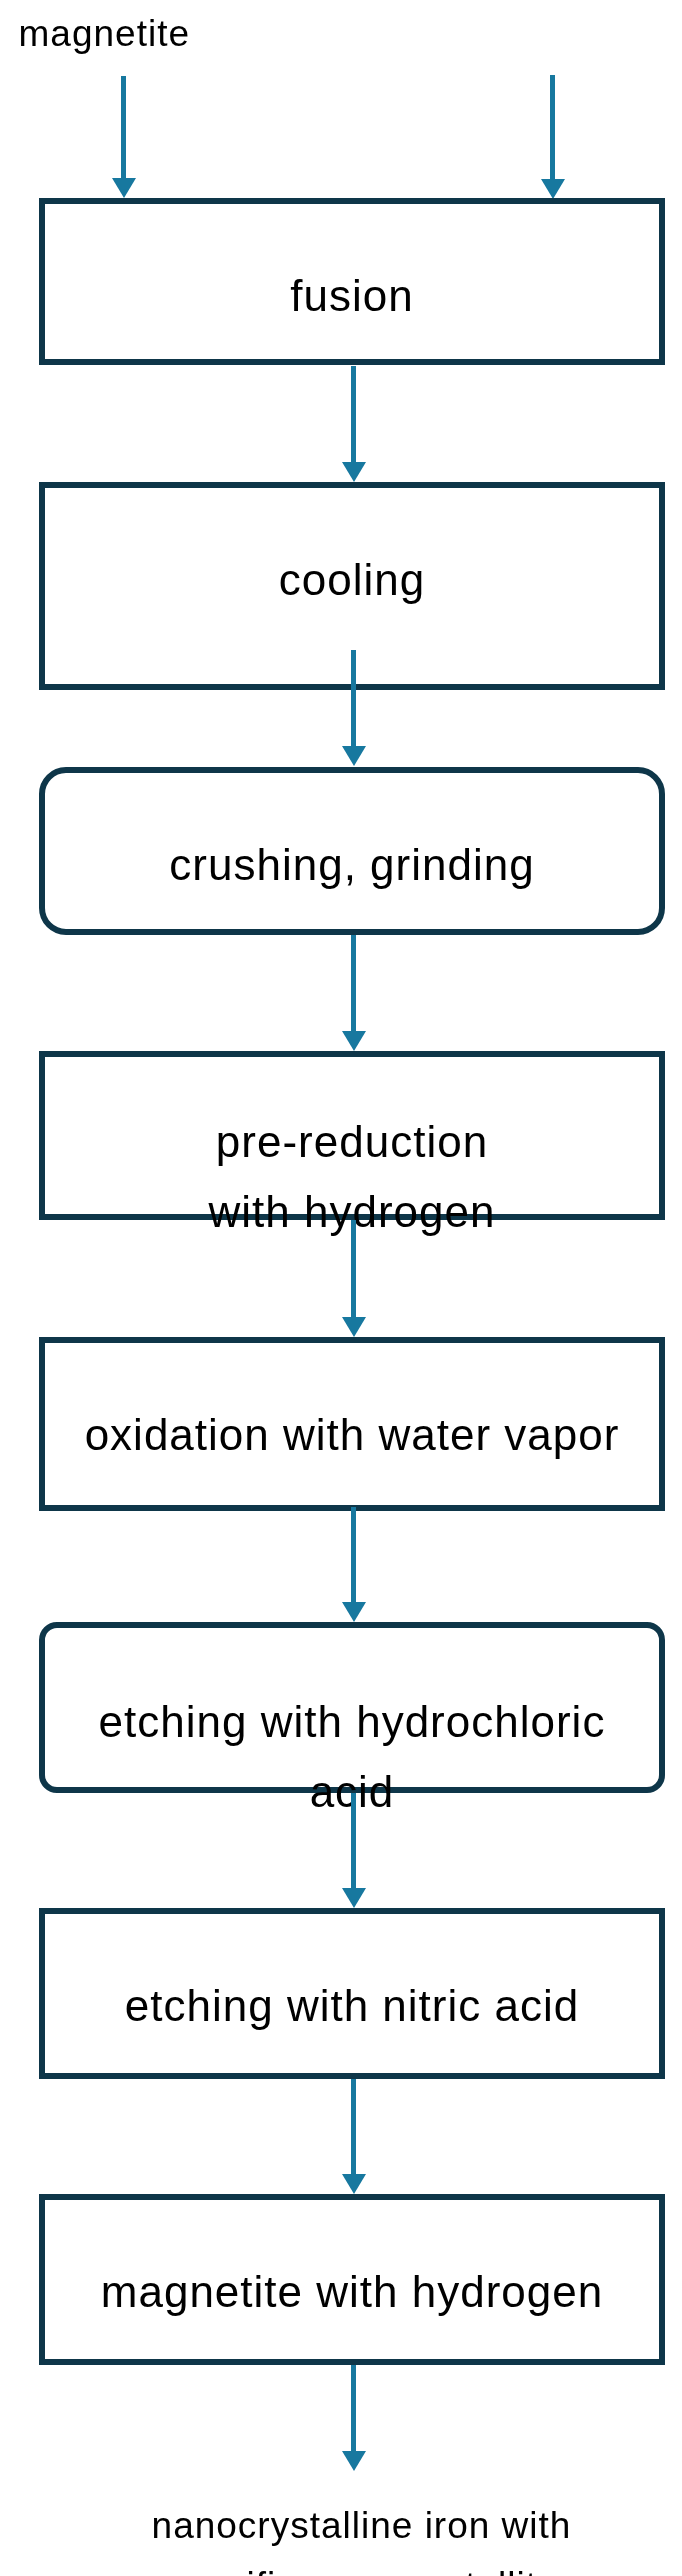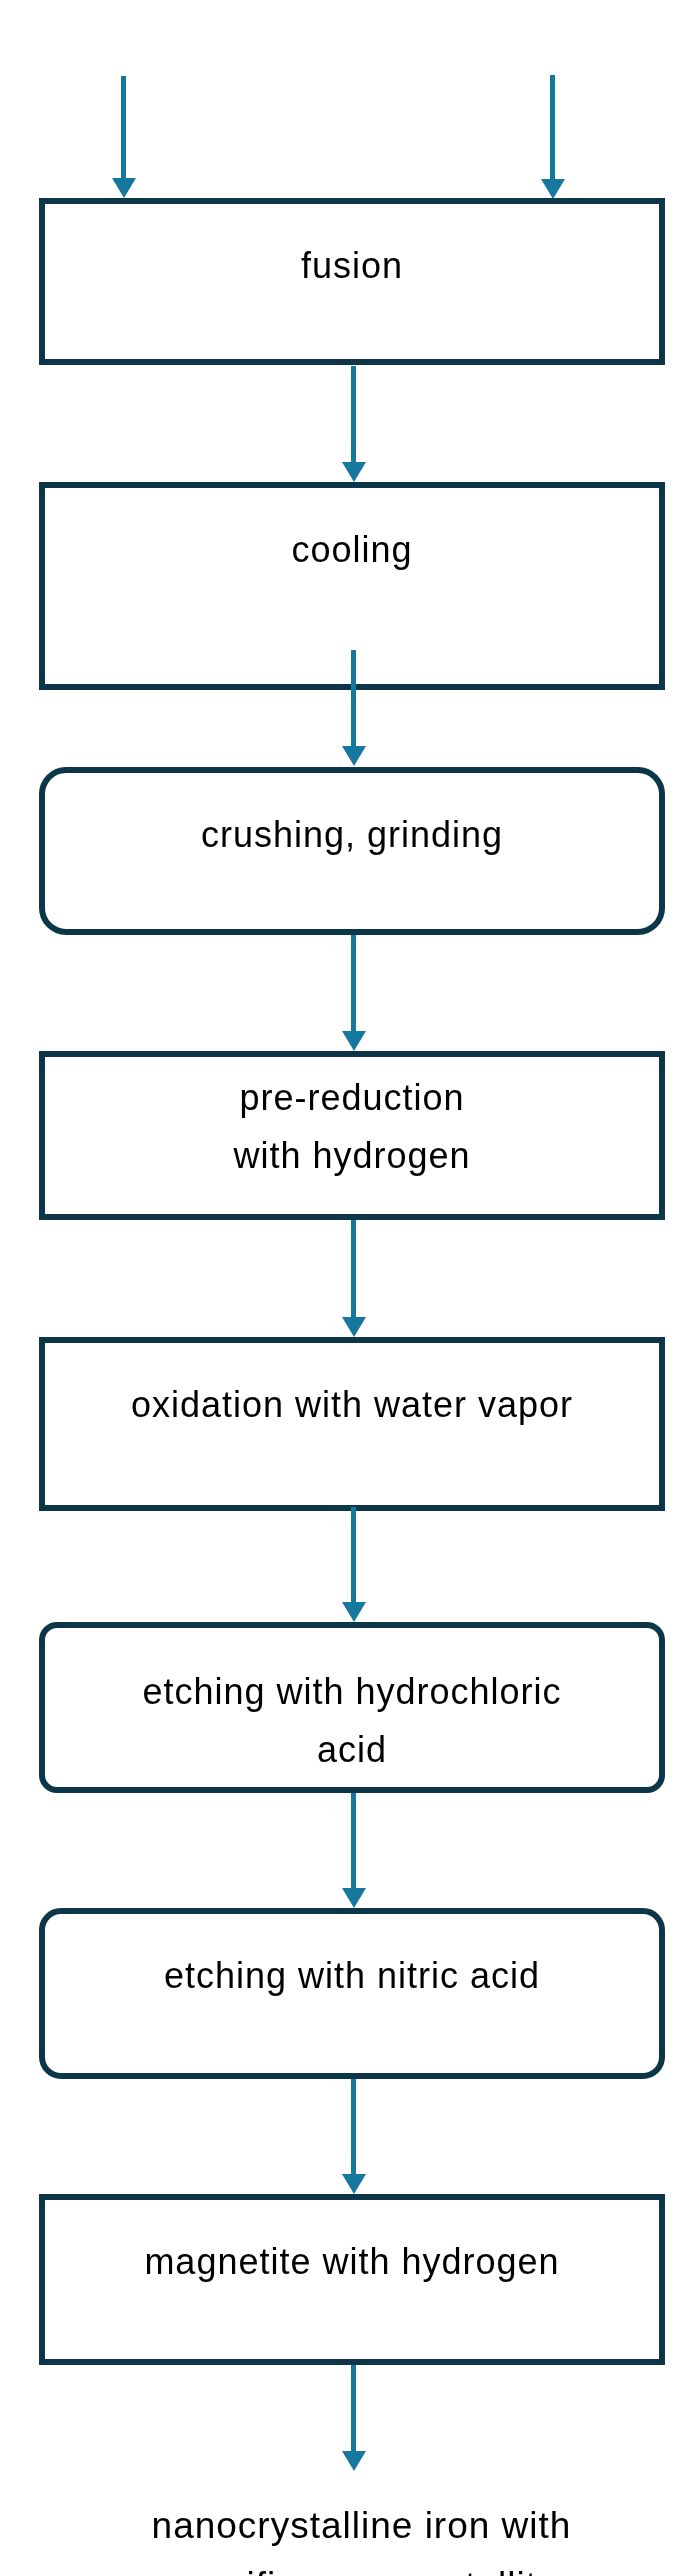--- a/index.html
+++ b/index.html
@@ -26,30 +26,30 @@
   #label-promoters{left:450px;top:9.3px;}
 
   .process-box{
     position:absolute;left:39px;width:626px;
     border:6.7px solid var(--border);
     background:#fff;
     display:flex;justify-content:center;align-items:flex-start;
     padding-top:33px;
   }
   .process-box .box-label{
-    font-size:36px;line-height:1.6;letter-spacing:1px;
-    text-align:center;white-space:pre-line;color:var(--text);
+    font-size:44px;line-height:1.6;letter-spacing:1px;
+    text-align:center;white-space:pre-line;color:var(--text);margin-top:24px;
   }
   #box-1{top:198px;height:167px;}
   #box-2{top:482px;height:208px;}
   #box-3{top:767px;height:168px;border-radius:27px;}
-  #box-4{top:1051px;height:169px;padding-top:12px;}
+  #box-4{top:1051px;height:169px;padding-top:26px;}
   #box-5{top:1337px;height:174px;}
   #box-6{top:1622px;height:171px;padding-top:35px;border-radius:18px;}
-  #box-7{top:1908px;height:171px;border-radius:22px;}
+  #box-7{top:1908px;height:171px;}
   #box-8{top:2194px;height:171px;}
 
   .arrow{
     position:absolute;width:25px;
     display:flex;flex-direction:column;align-items:center;
   }
   .arrow .stem{width:4.6px;flex:1 1 auto;background:var(--arrow);}
   .arrow .head{
     width:0;height:0;flex:0 0 auto;
     border-left:12.4px solid transparent;
@@ -71,20 +71,21 @@
     position:absolute;left:41px;top:2496px;width:641px;
     font-size:37px;line-height:60px;letter-spacing:1px;
     text-align:center;white-space:pre-line;color:var(--text);
   }
 </style>
 </head>
 <body>
 
 <div class="stage">
 
+  <div class="input-label" id="label-magnetite">magnetite</div>
 
 
   <div class="arrow" id="arrow-magnetite">
     <div class="stem"></div>
     <div class="head"></div>
   </div>
 
   <div class="arrow" id="arrow-promoters">
     <div class="stem"></div>
     <div class="head"></div>

